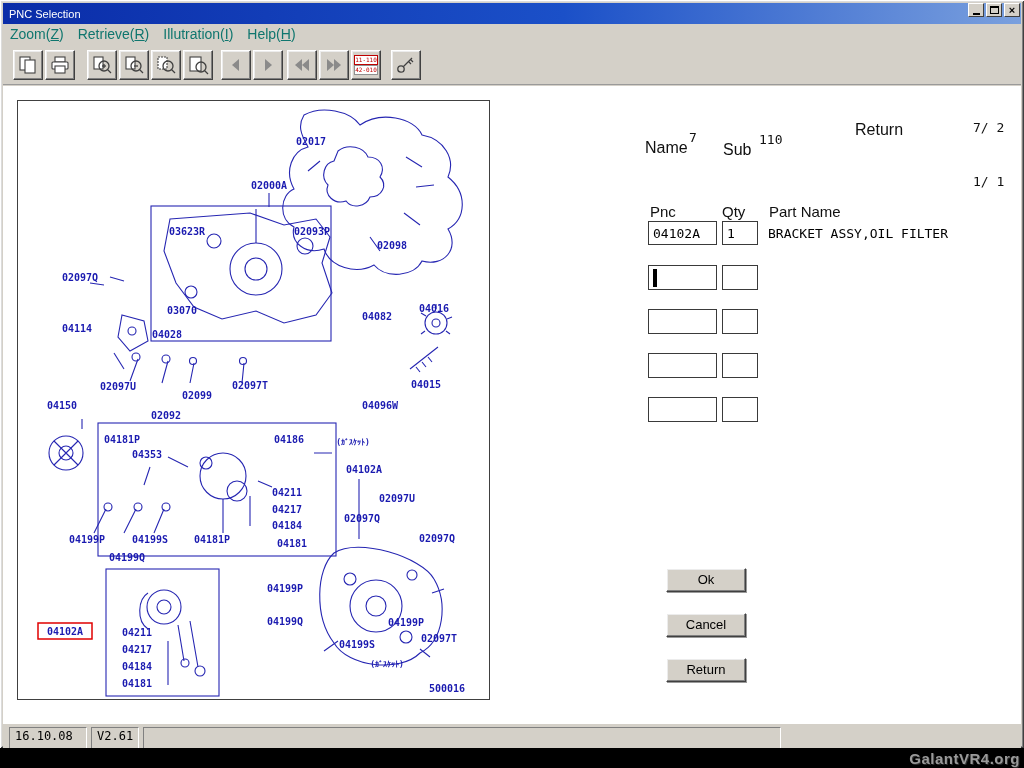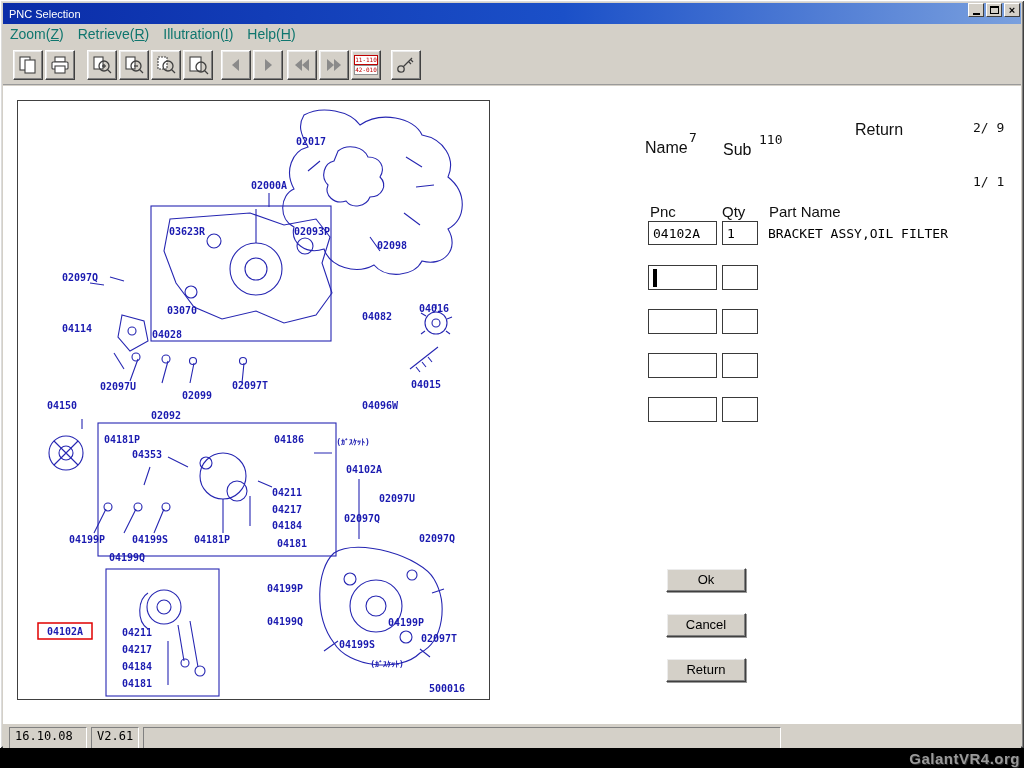--- a/index.html
+++ b/index.html
@@ -288,21 +288,21 @@
           <text x="119" y="586" class="dlbl">04181</text>
           <text x="429" y="591" class="dlbl">500016</text>
         </svg>
     </div>
 
     <span class="plabel" style="left:642px;top:53px">Name</span>
     <span class="pvalue" style="left:686px;top:44px">7</span>
     <span class="plabel" style="left:720px;top:55px">Sub</span>
     <span class="pvalue" style="left:756px;top:46px">110</span>
     <span class="plabel" style="left:852px;top:35px">Return</span>
-    <span class="pvalue" style="left:970px;top:34px">2/ 9</span>
+    <span class="pvalue" style="left:970px;top:34px">7/ 2</span>
     <span class="pvalue" style="left:970px;top:88px">1/ 1</span>
 
     <span class="phdr" style="left:647px;top:117px">Pnc</span>
     <span class="phdr" style="left:719px;top:117px">Qty</span>
     <span class="phdr" style="left:766px;top:117px">Part Name</span>
 
     <div class="fld" style="left:645px;top:135px;height:24px"><span>04102A</span></div>
     <div class="fld qty" style="left:719px;top:135px;height:24px"><span>1</span></div>
     <span class="partname" style="left:765px;top:140px">BRACKET ASSY,OIL FILTER</span>
 

